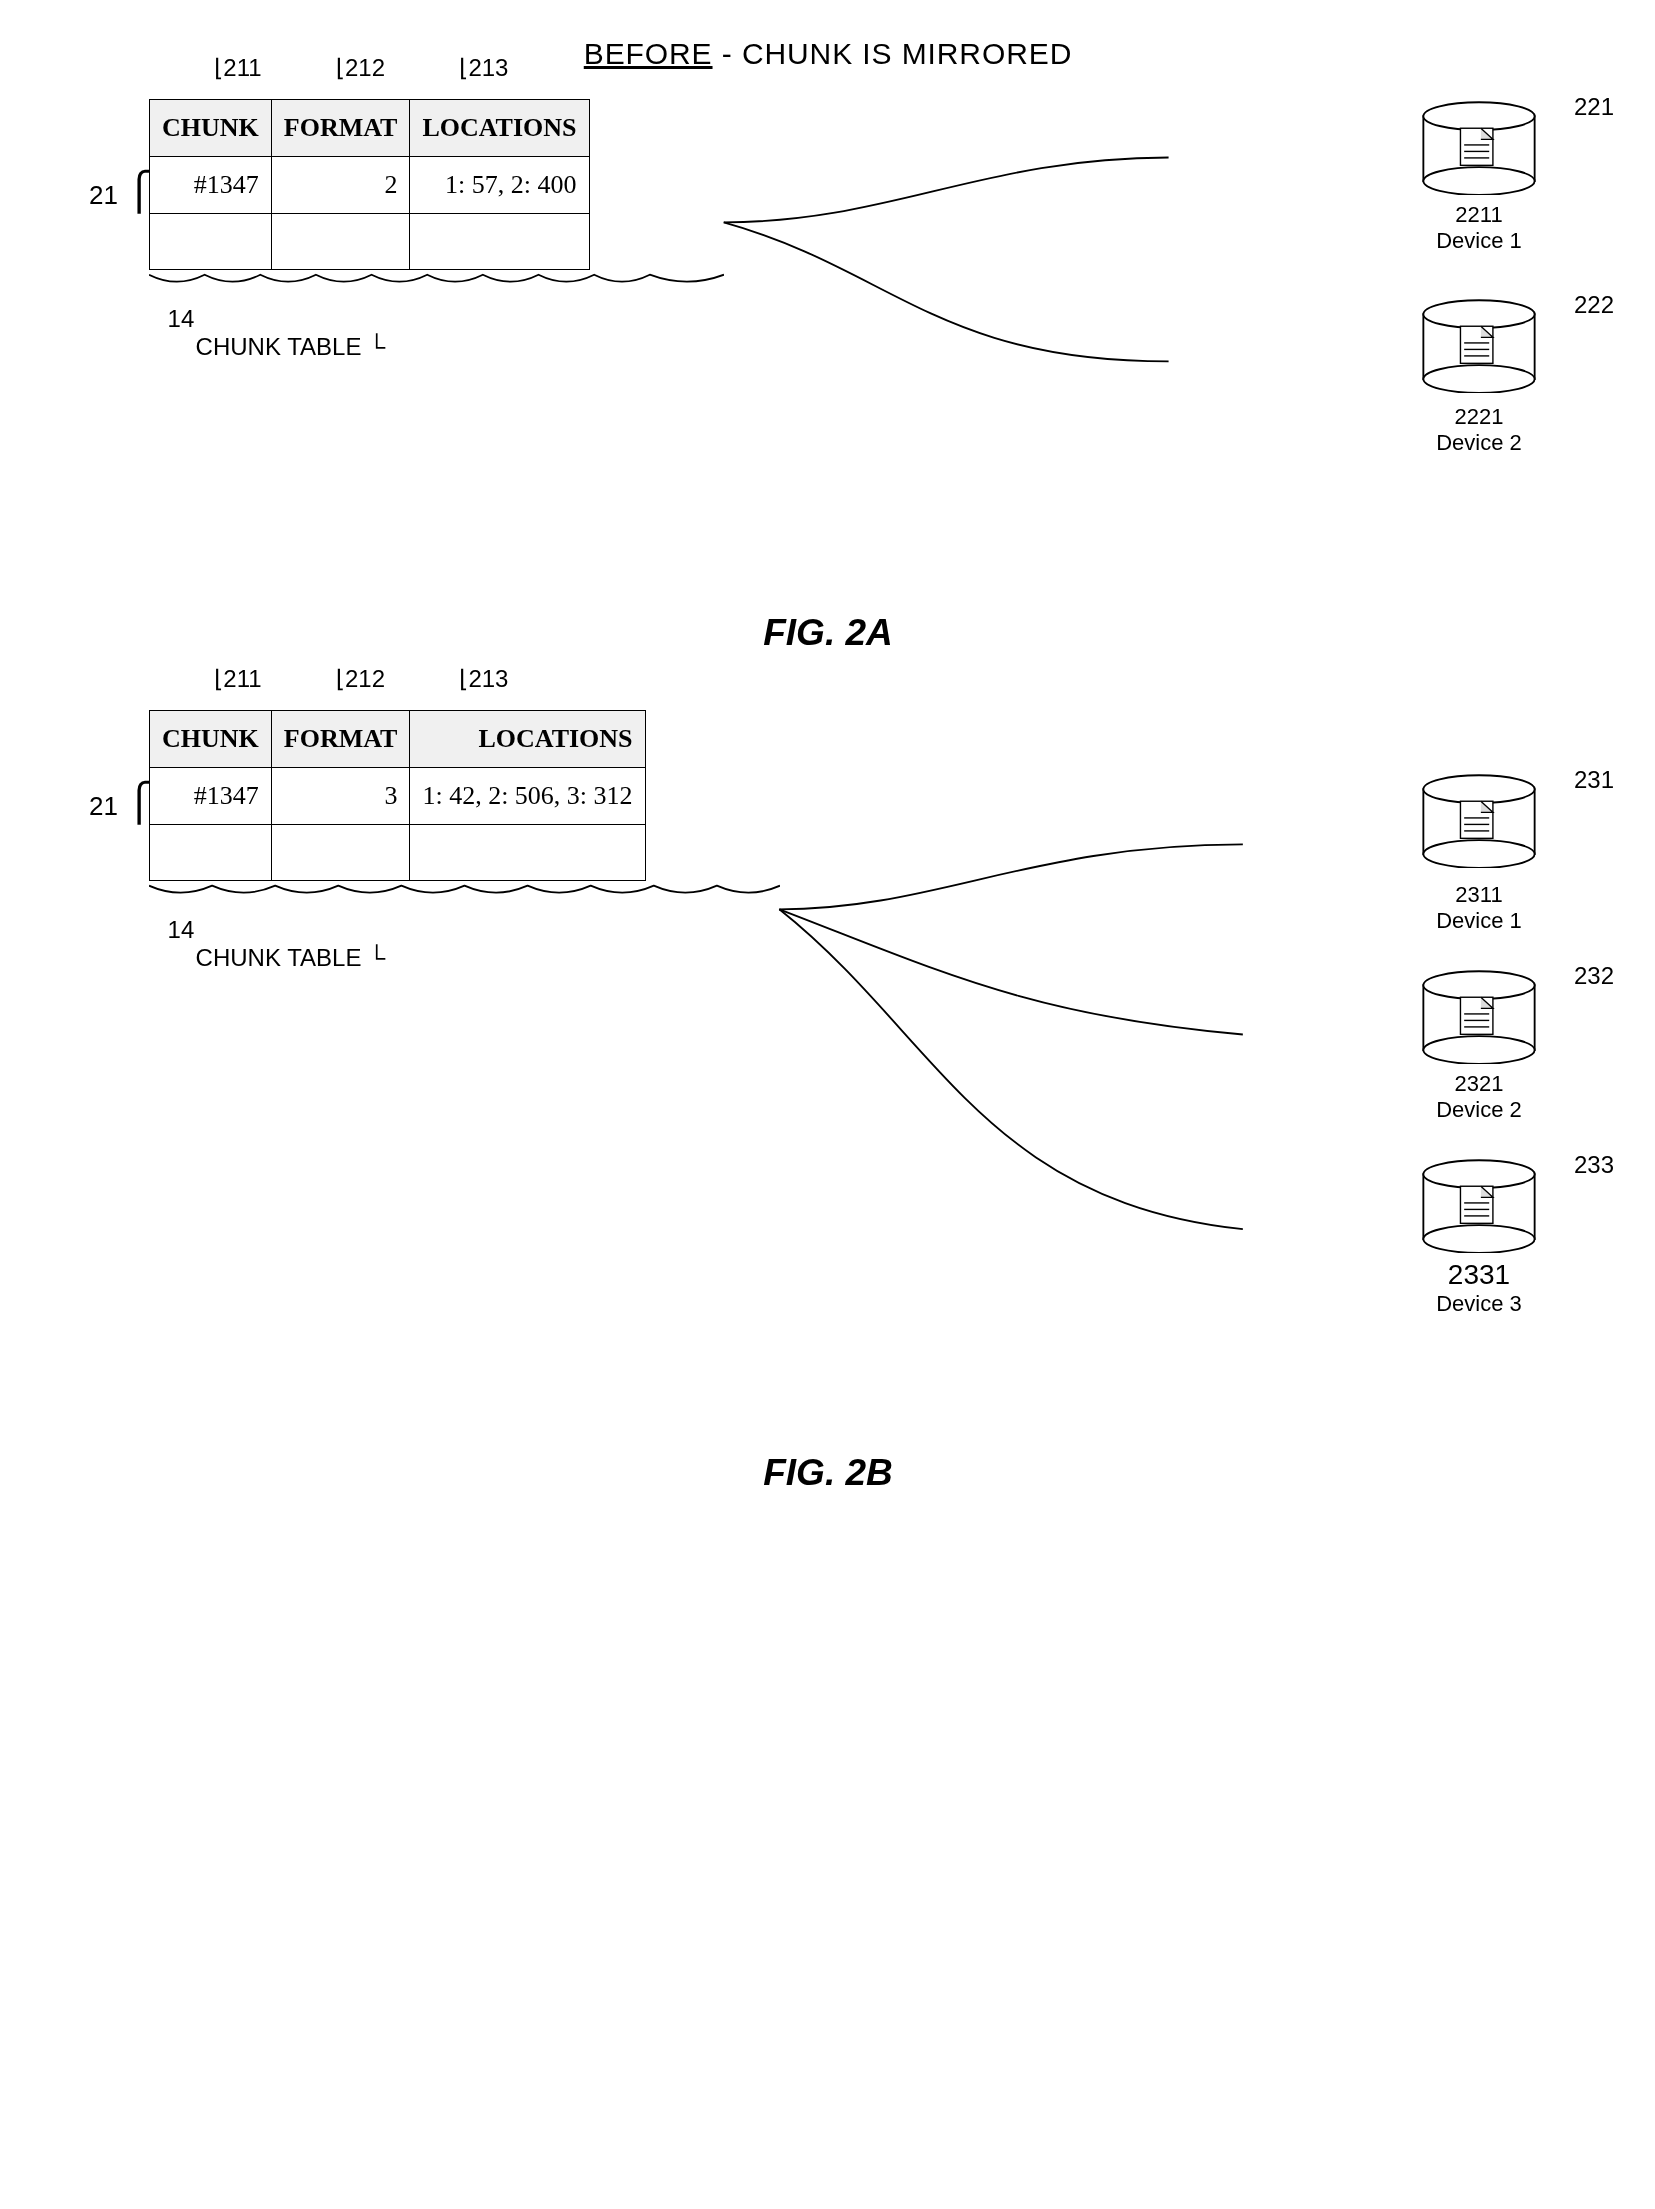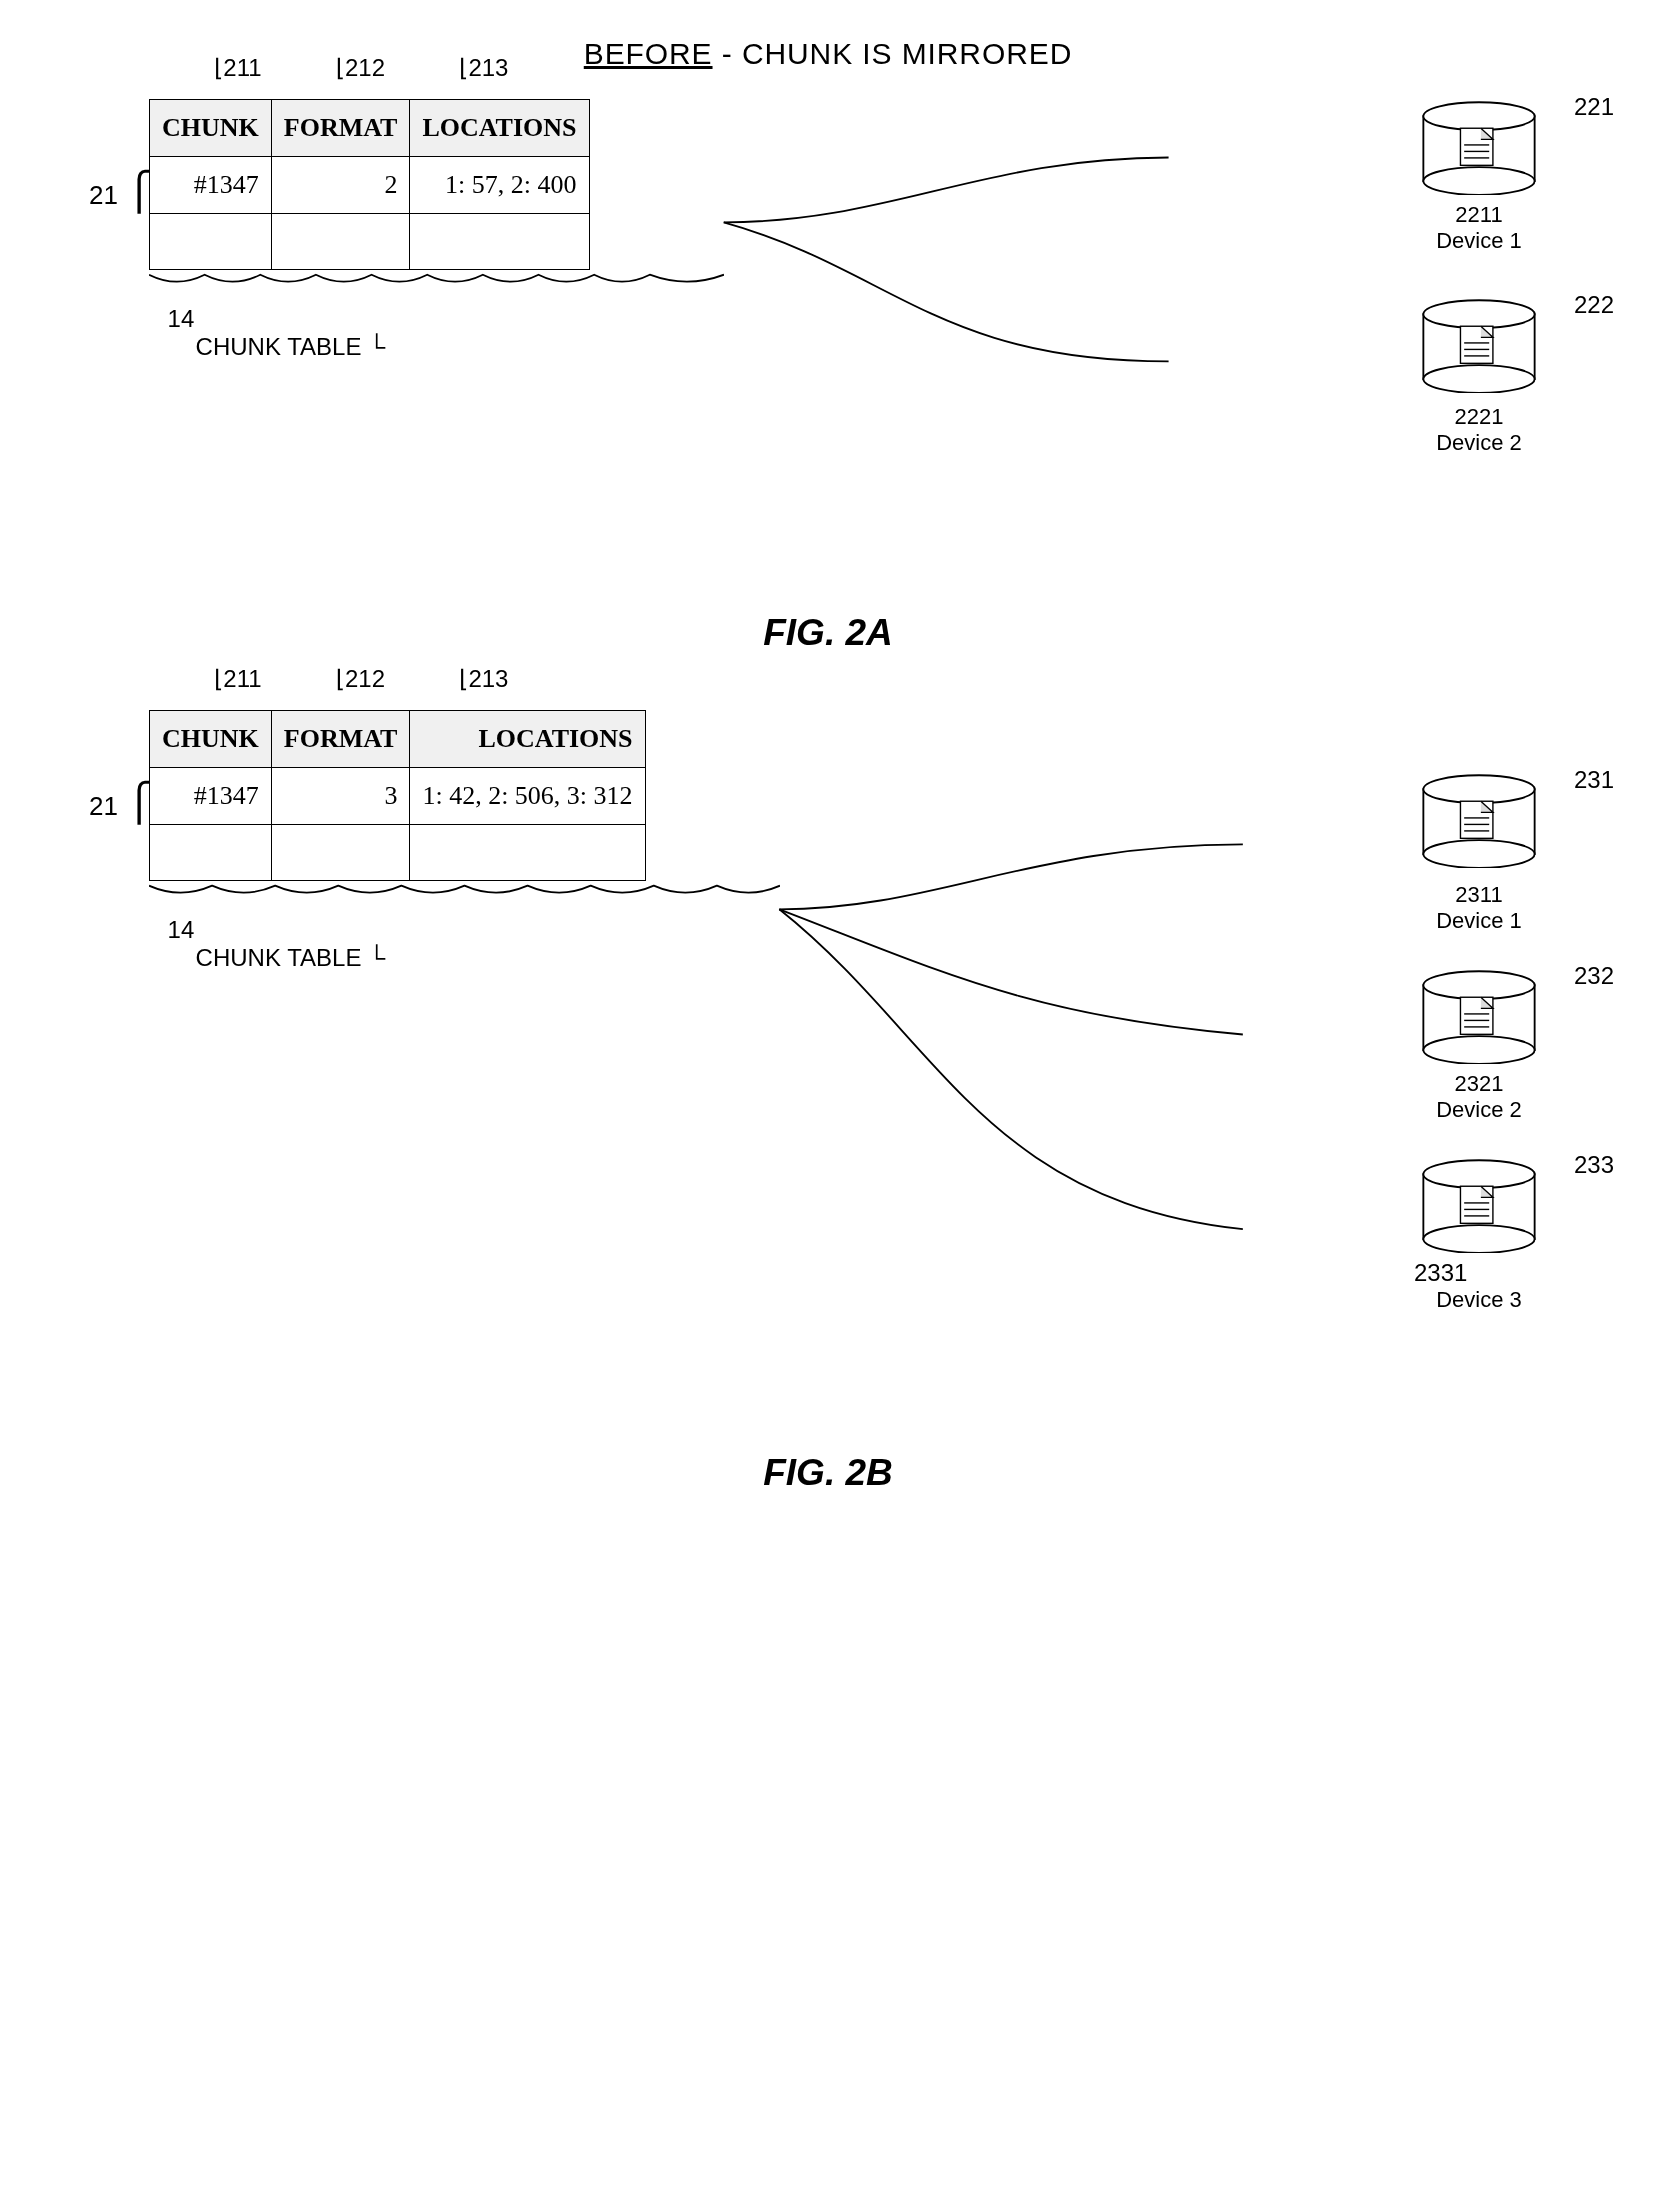--- a/index.html
+++ b/index.html
@@ -282,21 +282,21 @@
         <svg width="130" height="102" viewBox="0 0 140 110">
           <rect x="10" y="25" width="120" height="70" fill="#fff" stroke="#000" stroke-width="2"></rect>
           <ellipse cx="70" cy="25" rx="60" ry="15" fill="#fff" stroke="#000" stroke-width="2"></ellipse>
           <ellipse cx="70" cy="95" rx="60" ry="15" fill="#fff" stroke="#000" stroke-width="2"></ellipse>
           <rect x="50" y="38" width="35" height="40" fill="#fff" stroke="#000" stroke-width="1.5"></rect>
           <polyline points="72,38 85,50 72,50" fill="#ddd" stroke="#000" stroke-width="1.5"></polyline>
           <line x1="54" y1="56" x2="81" y2="56" stroke="#000" stroke-width="1.5"></line>
           <line x1="54" y1="63" x2="81" y2="63" stroke="#000" stroke-width="1.5"></line>
           <line x1="54" y1="70" x2="81" y2="70" stroke="#000" stroke-width="1.5"></line>
         </svg>
-        <div style="font-size:24px; text-align:left; margin-top:3.7px;">2331</div>
+        <div style="font-size:28px; text-align:center; margin-top:3.7px;">2331</div>
         <div style="font-size:22px; text-align:center;">Device 3</div>
       </div>
     </div>
 
     
     <svg style="position:absolute;top:0;left:0;width:100%;height:100%;pointer-events:none;" viewBox="0 0 1665 740" width="1544" height="686">
 
       <path d="M 780,215 C 950,215 1050,145 1280,145" stroke="#000" stroke-width="2" fill="none"></path>
       <path d="M 780,215 C 950,280 1050,330 1280,350" stroke="#000" stroke-width="2" fill="none"></path>
       <path d="M 780,215 C 950,350 1000,530 1280,560" stroke="#000" stroke-width="2" fill="none"></path>

